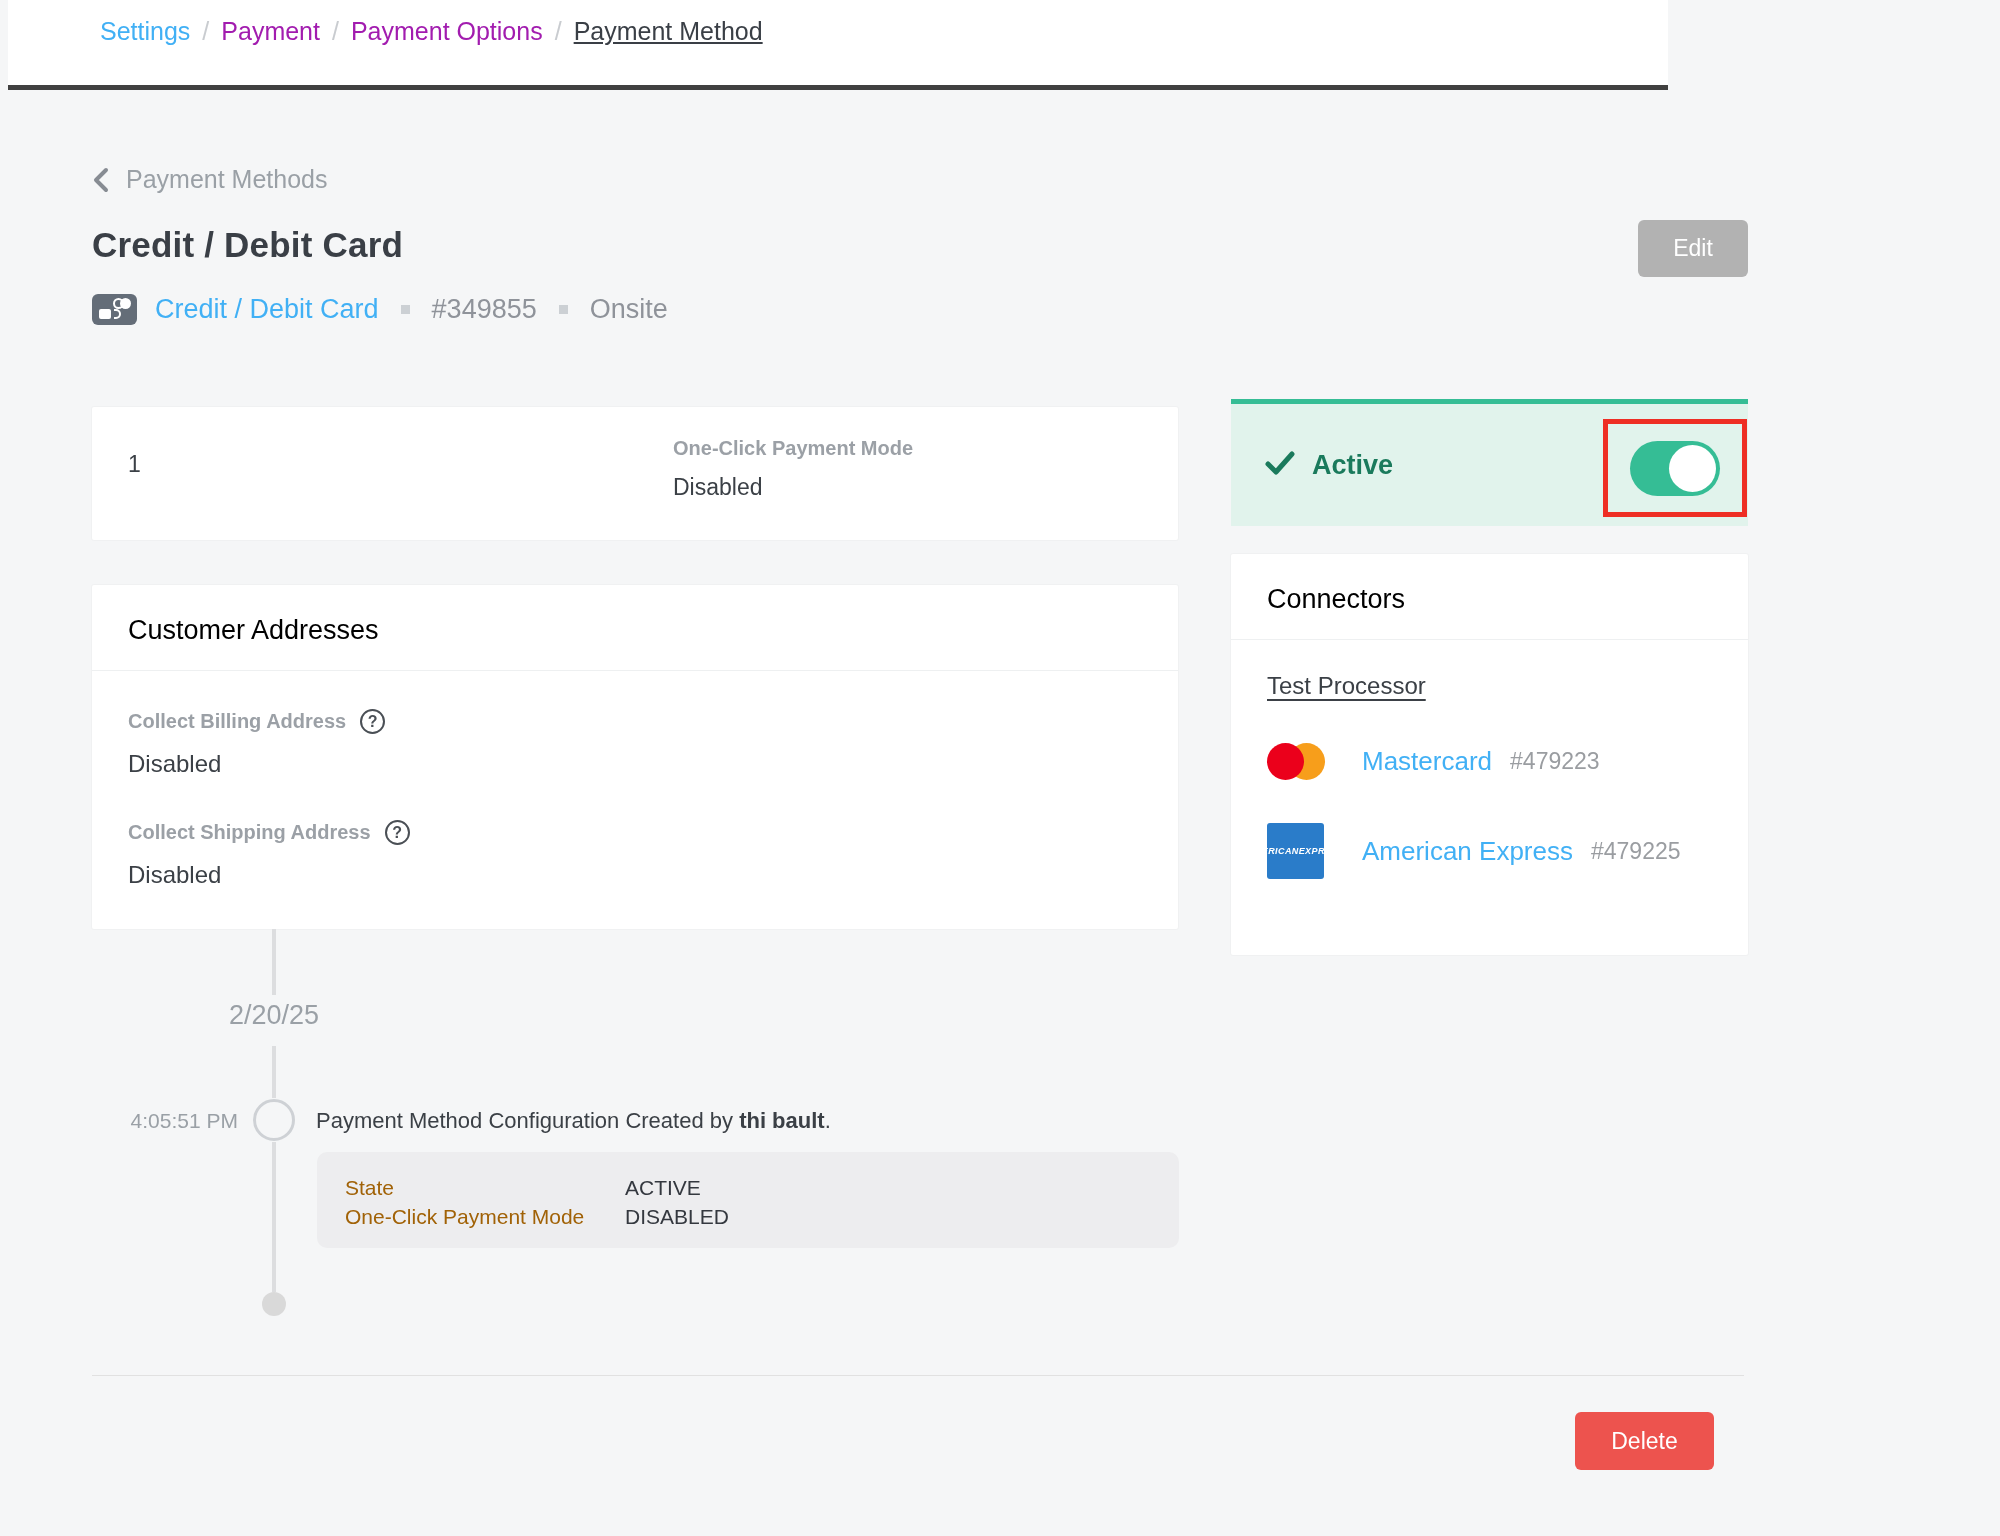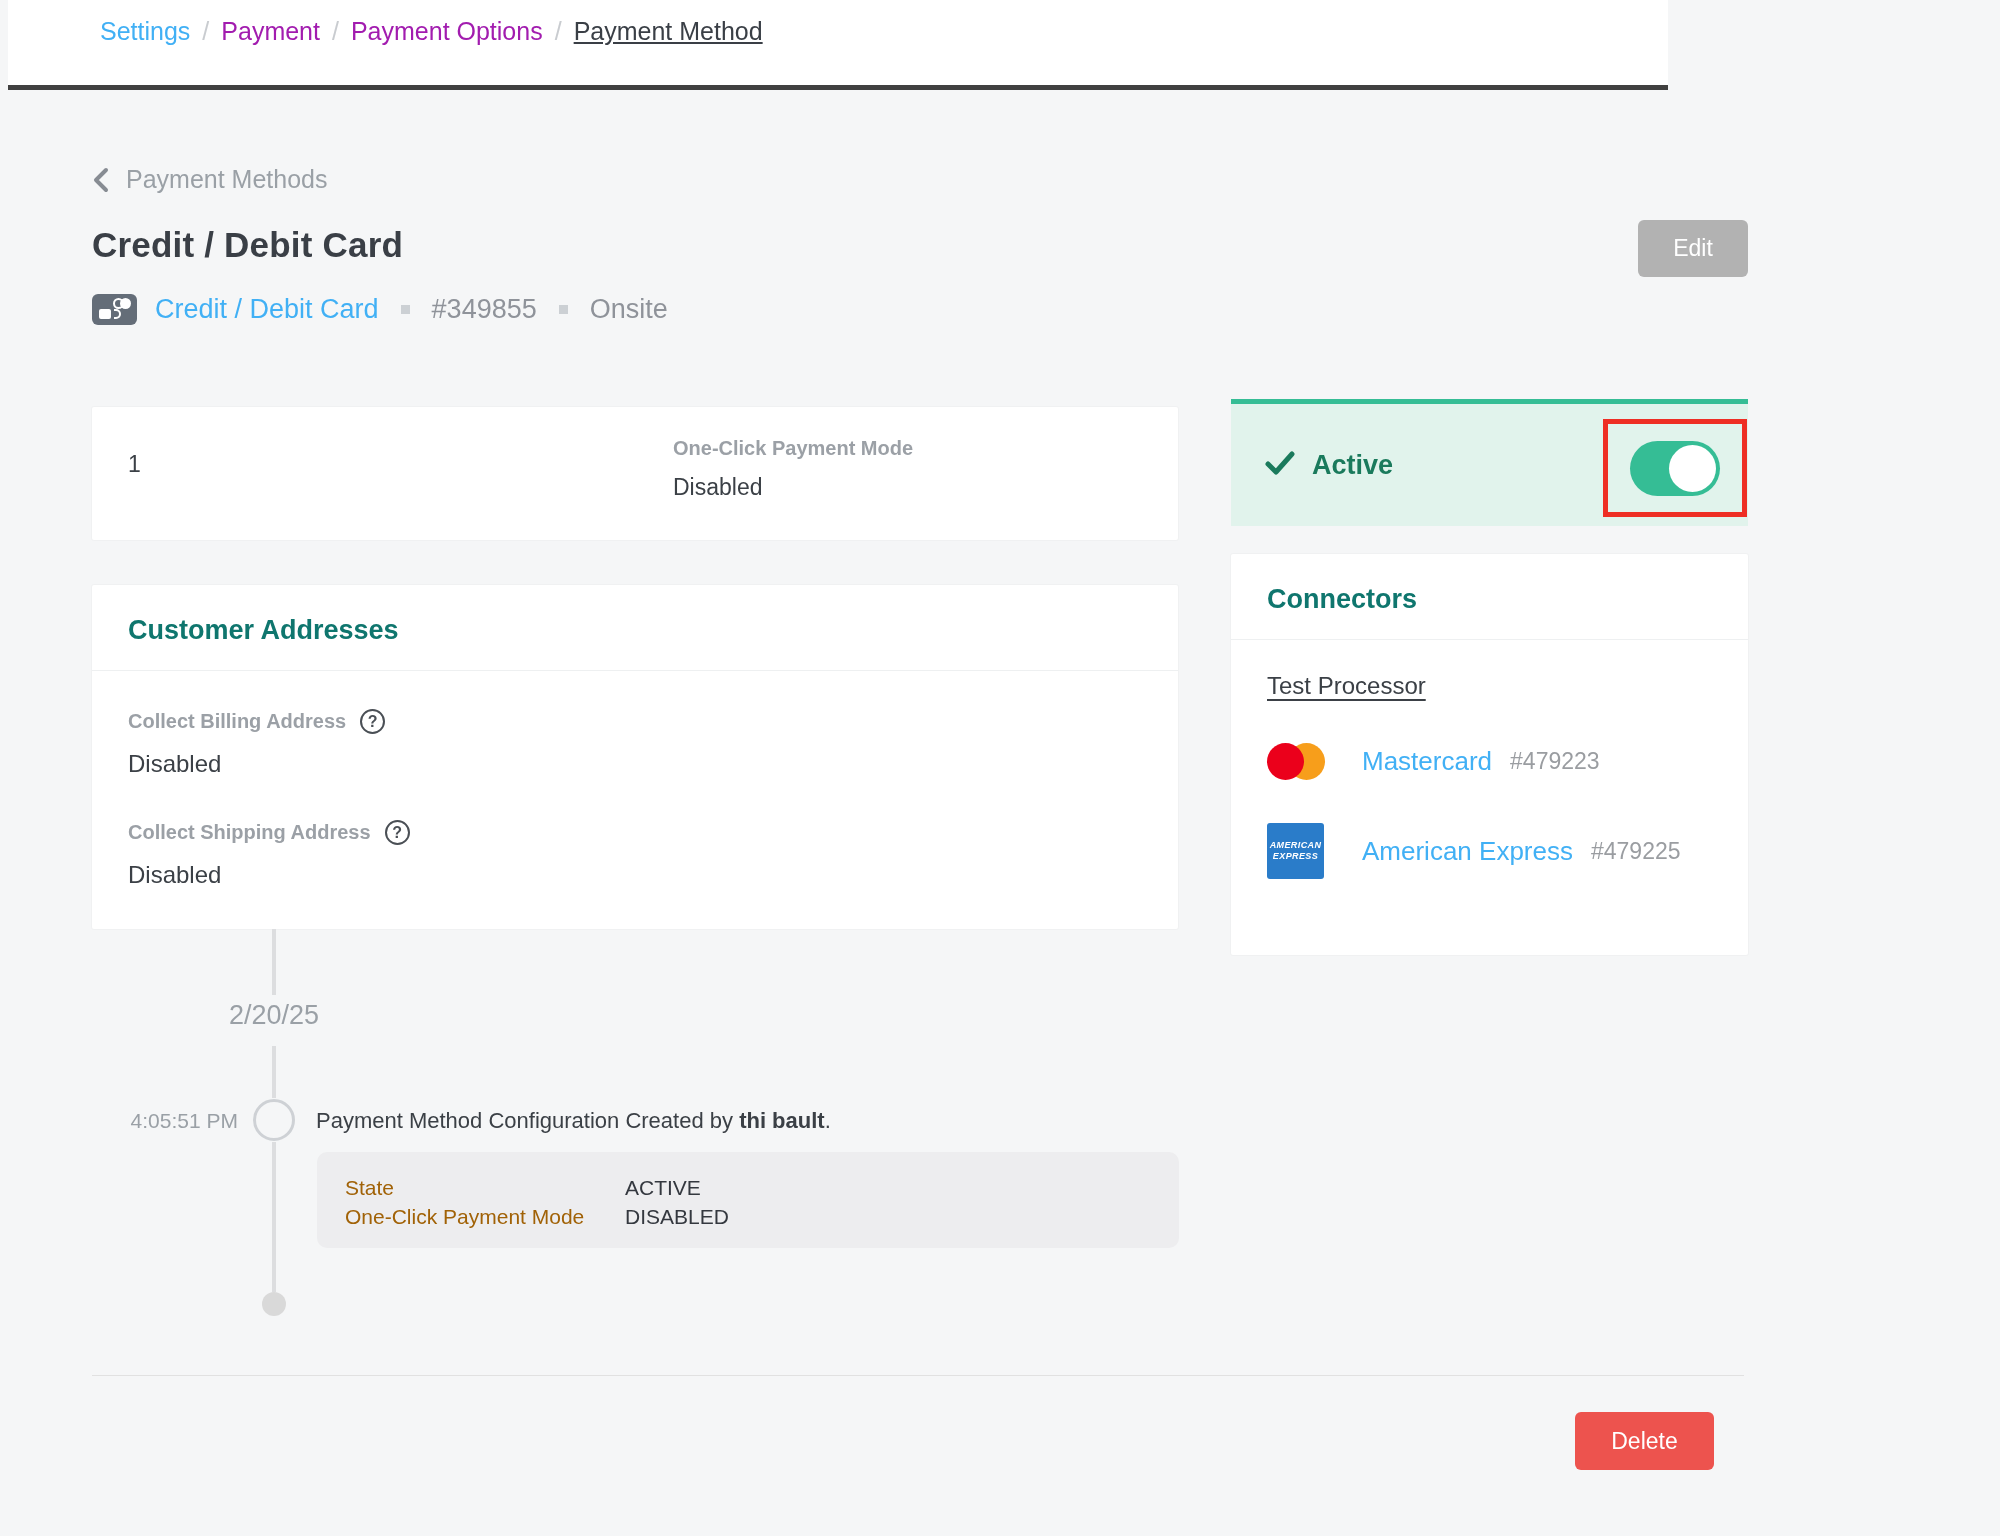--- a/index.html
+++ b/index.html
@@ -67,21 +67,21 @@
   
   .card { background: #ffffff; position: absolute; box-shadow: 0 0 0 1px rgba(0,0,0,0.02); border-radius: 2px; }
 
   .summary-card { left: 92px; top: 407px; width: 1086px; height: 133px; padding: 30px 36px; display: flex; }
   .field-label { font-size: 20px; font-weight: bold; color: #9ba0a6; }
   .field-value { font-size: 23px; color: #3b4046; margin-top: 14px; }
   .summary-col1 { width: 545px; }
 
   .addresses-card { left: 92px; top: 585px; width: 1086px; height: 344px; }
   .card-header { padding: 30px 36px 24px 36px; border-bottom: 1px solid #eef0f1; }
-  .card-title { font-size: 27px; font-weight: bold; color: #0f766e; }
+  .card-title { font-size: 27px; font-weight: normal; color: #000000; }
   .addresses-body { padding: 38px 36px; }
   .addr-field + .addr-field { margin-top: 42px; }
   .label-with-help { display: flex; align-items: center; gap: 14px; }
   .help-icon {
     width: 25px; height: 25px; border: 2px solid #4a4f55; border-radius: 50%;
     color: #4a4f55; font-size: 16px; font-weight: bold;
     display: inline-flex; align-items: center; justify-content: center; cursor: pointer;
   }
   .addr-value { font-size: 24px; color: #3b4046; margin-top: 16px; }
 
@@ -118,21 +118,21 @@
   .connector-name { color: #41b0f5; font-size: 26px; margin-left: 37px; cursor: pointer; }
   .connector-id { color: #9a9da1; font-size: 23px; margin-left: 18px; }
 
   .visa-logo { font-size: 27px; font-weight: bold; font-style: italic; color: #1d2d91; letter-spacing: -2px; }
   .mc-logo { position: relative; width: 58px; height: 37px; }
   .mc-logo .c1 { position: absolute; left: 0; top: 0; width: 37px; height: 37px; border-radius: 50%; background: #eb001b; }
   .mc-logo .c2 { position: absolute; right: 0; top: 0; width: 37px; height: 37px; border-radius: 50%; background: #f79e1b; z-index: -1; }
   .mc-logo { z-index: 0; }
   .amex-logo {
     width: 57px; height: 56px; background: #2a7cc9; border-radius: 3px;
-    display: flex; flex-direction: column; align-items: center; justify-content: center;
+    display: flex; flex-direction: row; align-items: center; justify-content: center;
     color: #ffffff; font-weight: bold; font-size: 9px; letter-spacing: 0.4px; line-height: 11px;
     text-align: center; font-style: italic;
   }
 
   
   .tl-line { position: absolute; width: 4px; background: #dcdddf; left: 272px; }
   .tl-line1 { top: 929px; height: 66px; }
   .tl-line2 { top: 1046px; height: 52px; }
   .tl-line3 { top: 1142px; height: 150px; }
   .tl-date {

